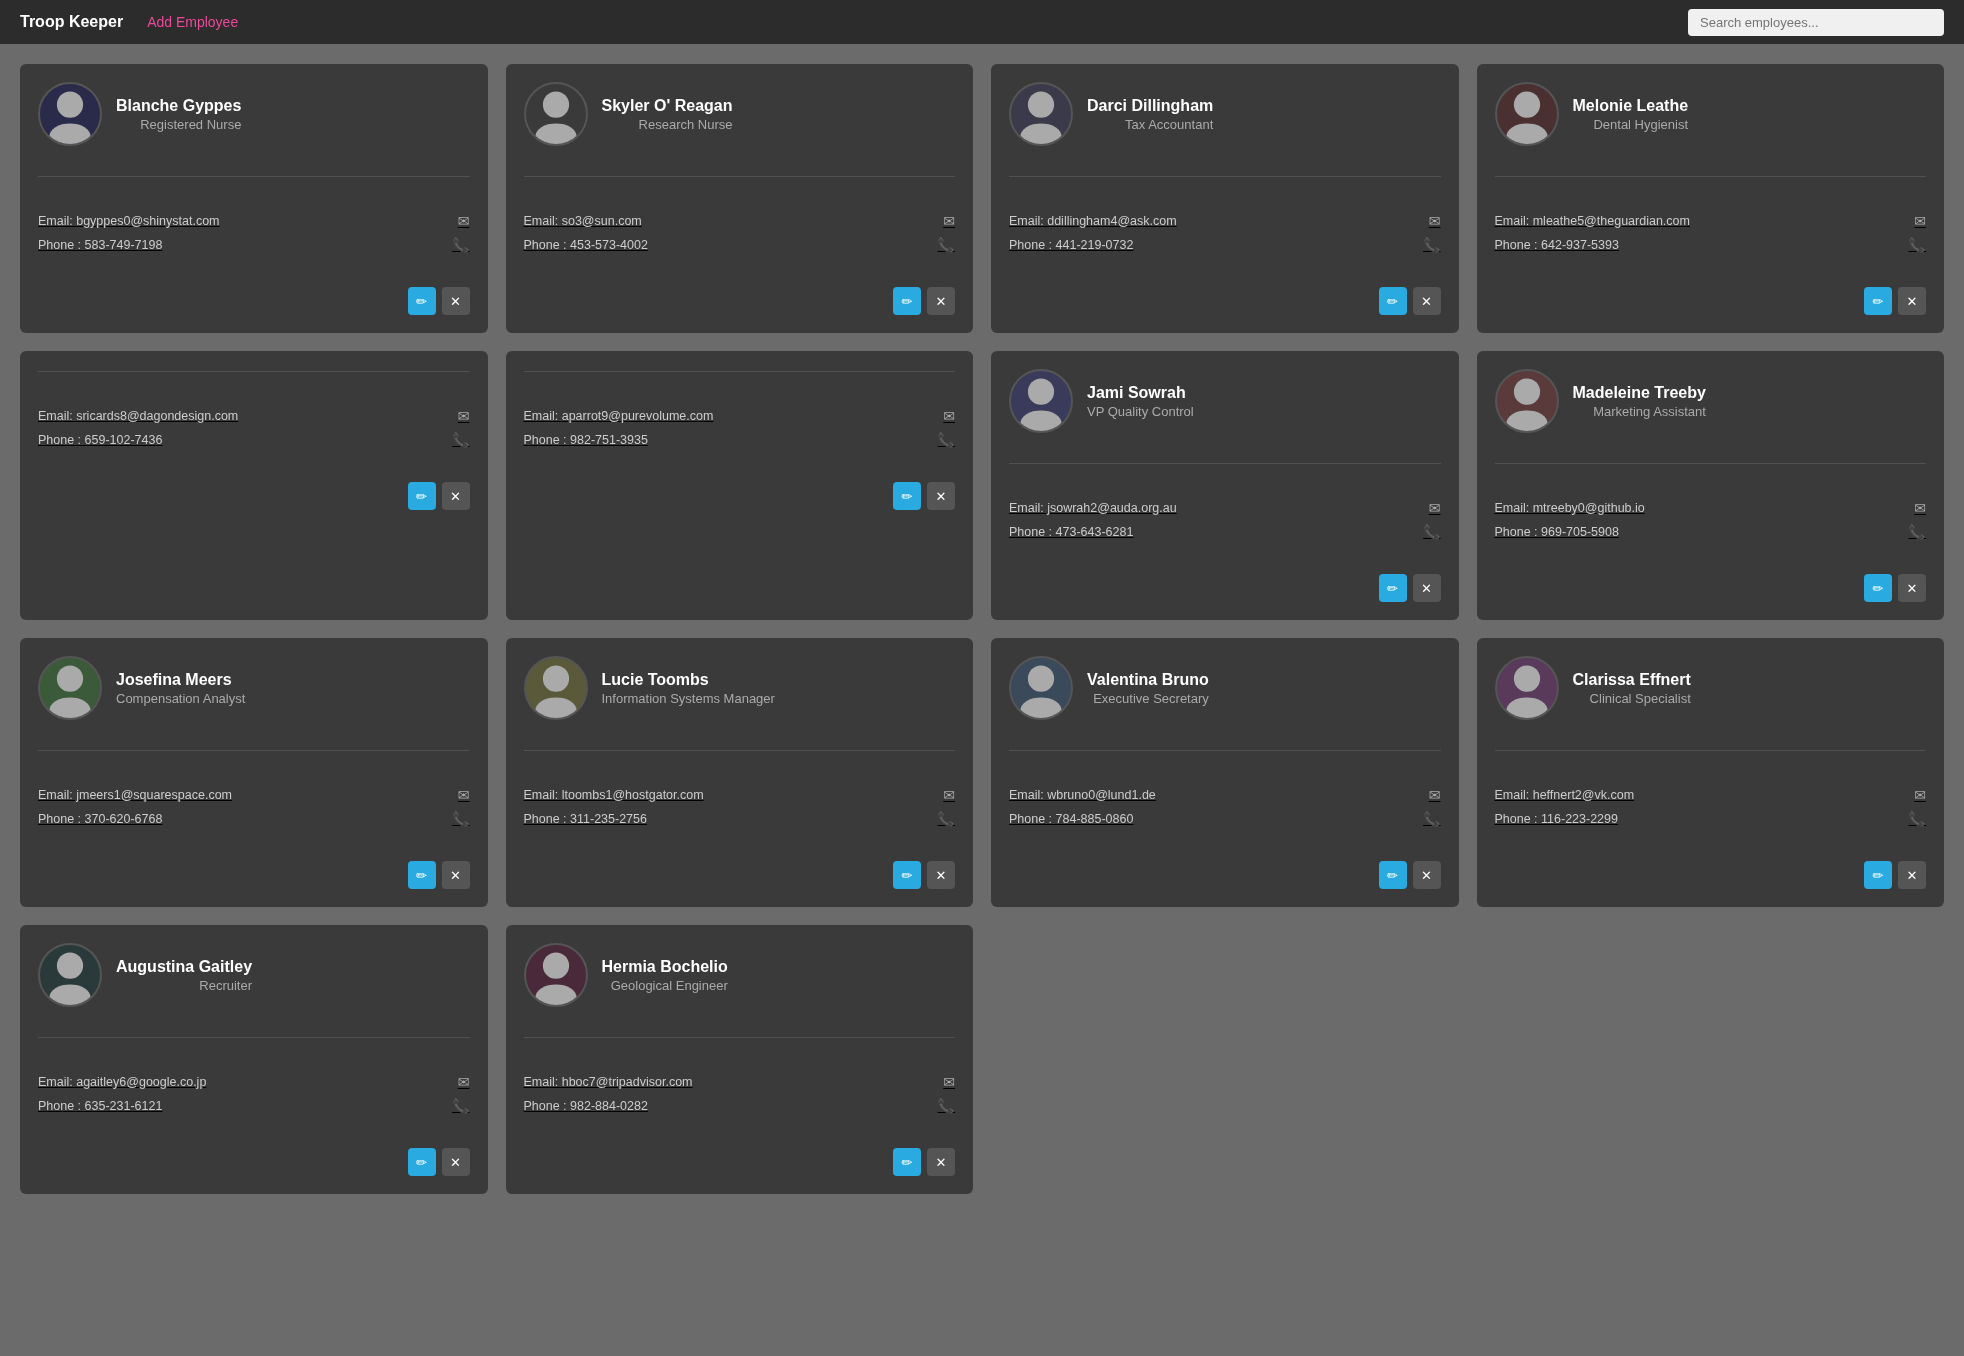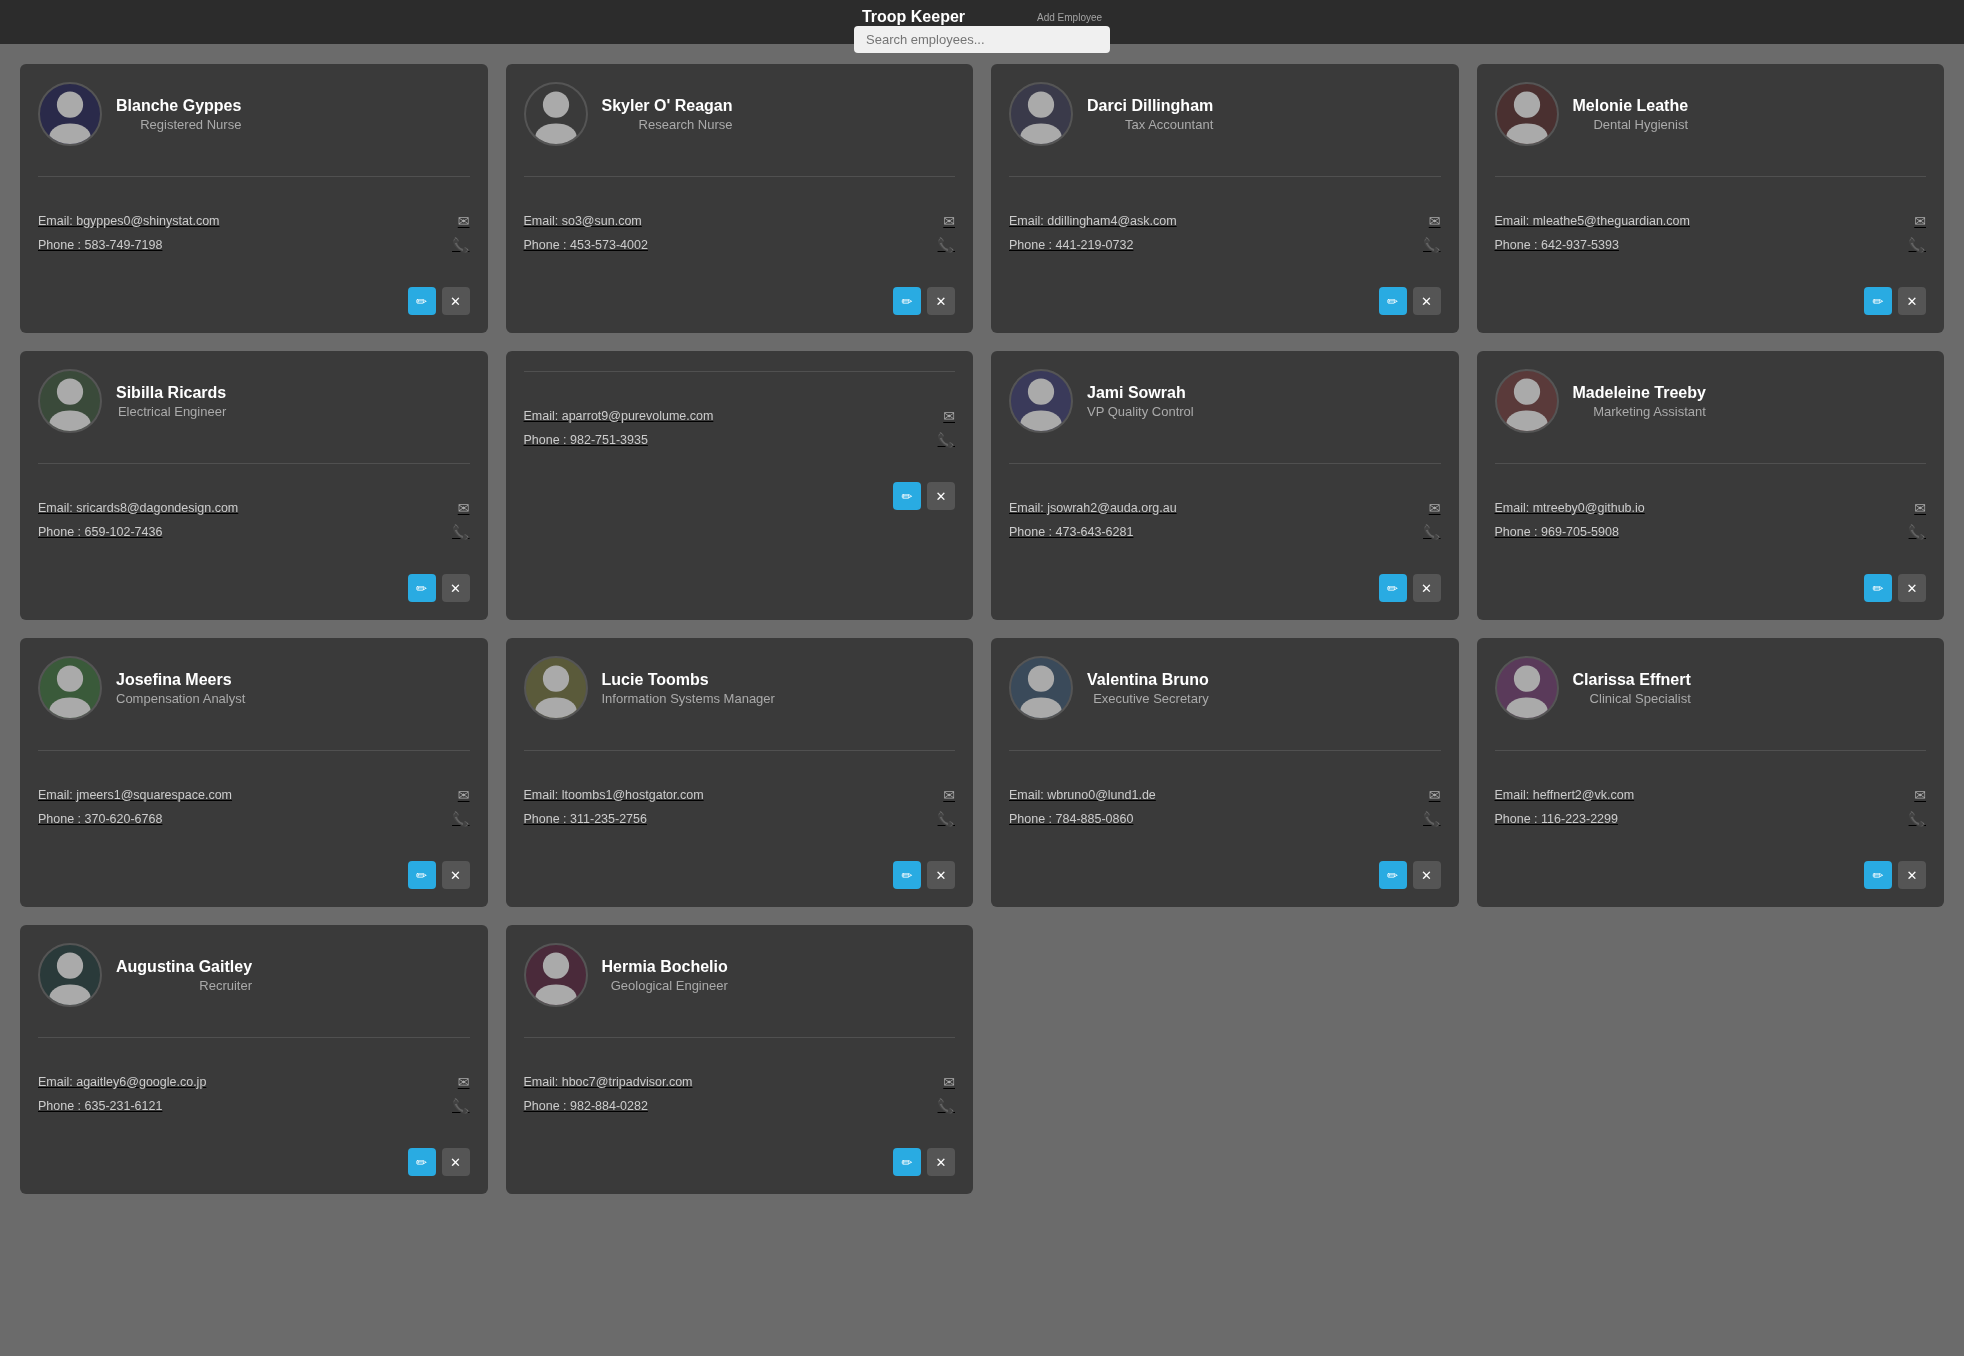--- a/index.html
+++ b/index.html
@@ -9,37 +9,35 @@
       min-height: 100vh;
     }
     
     .navbar {
       background: #2c2c2c;
       display: flex;
       align-items: center;
       padding: 8px 20px;
       height: 44px;
       justify-content: space-between;
-      flex-direction: column;
     }
     .navbar-left {
       display: flex;
       align-items: center;
       gap: 24px;
     }
     .navbar-brand {
       color: #ffffff;
       font-size: 16px;
       font-weight: bold;
     }
     .navbar-link {
-      color: #a3a3a3;
-      font-size: 10px;
+      color: #ec4899;
+      font-size: 14px;
       cursor: pointer;
-      margin-left: 48px;
     }
     .navbar-search input {
       background: #f0f0f0;
       border: none;
       border-radius: 4px;
       padding: 6px 12px;
       font-size: 13px;
       width: 256px;
       outline: none;
       color: #444;
@@ -293,32 +291,20 @@
         <span class="card-detail-label">Phone : 642-937-5393</span>
         <span class="icon-sm">📞</span>
       </div>
     </div>
     <div class="card-actions">
       <button class="btn-edit" title="Edit">✏</button>
       <button class="btn-delete" title="Delete">✕</button>
     </div>
   </div>
     <div class="card">
-    <div class="card-header">
-      <div class="avatar av-5">
-        <svg viewBox="0 0 64 64" xmlns="http://www.w3.org/2000/svg">
-    <circle cx="32" cy="22" r="14" fill="#aaa"></circle>
-    <ellipse cx="32" cy="56" rx="22" ry="14" fill="#aaa"></ellipse>
-  </svg>
-      </div>
-      <div class="card-info">
-        <div class="card-name">Sibilla Ricards</div>
-        <div class="card-title">Electrical Engineer</div>
-      </div>
-    </div>
     <hr class="divider">
     <div class="card-details">
       <div class="card-detail-row">
         <span class="card-detail-label">Email: sricards8@dagondesign.com</span>
         <span class="icon-sm">✉</span>
       </div>
       <div class="card-detail-row">
         <span class="card-detail-label">Phone : 659-102-7436</span>
         <span class="icon-sm">📞</span>
       </div>

